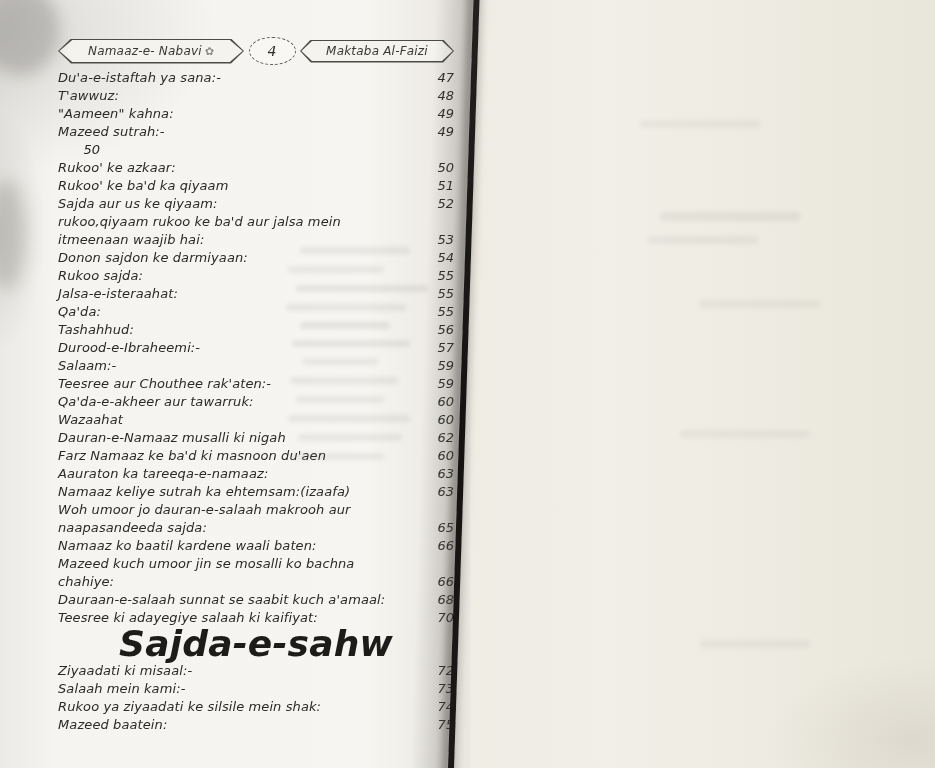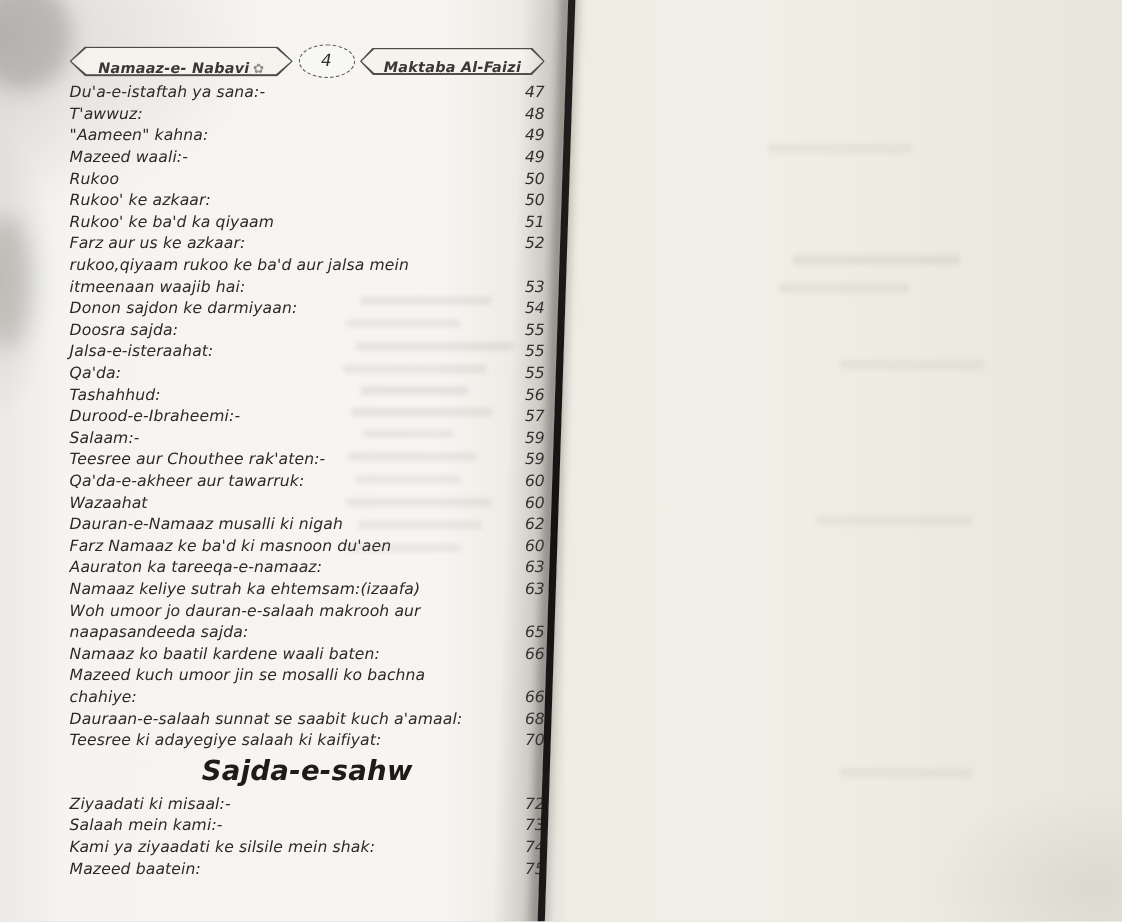--- a/index.html
+++ b/index.html
@@ -37,21 +37,21 @@
     position:absolute;left:474px;top:-16px;width:6px;height:810px;
     transform:rotate(1.9deg);transform-origin:top center;
     background:linear-gradient(180deg,#23211f 0%,#141312 55%,#1c1a18 100%);
     box-shadow:-5px 0 7px rgba(70,68,64,.45), 4px 0 6px rgba(130,125,115,.35);
   }
 
   
   .page-header{position:absolute;display:flex;align-items:center;justify-content:space-between;}
   .hdr-left{top:37px;left:58px;width:396px;}
 
-  .badge{position:relative;height:25px;display:flex;align-items:flex-end;justify-content:center;padding:0 14px;font-weight:bold;}
+  .badge{position:relative;height:25px;display:flex;align-items:center;justify-content:center;padding:0 14px;}
   .badge::before{content:"";position:absolute;inset:0;background:#4d4b48;
     clip-path:polygon(0% 50%,7% 0%,93% 0%,100% 50%,93% 100%,7% 100%);}
   .badge::after{content:"";position:absolute;inset:1.4px;background:#f4f3ee;
     clip-path:polygon(0% 50%,7% 0%,93% 0%,100% 50%,93% 100%,7% 100%);}
   .badge .badge-text{position:relative;z-index:1;font-size:12px;font-style:italic;color:#3a3836;white-space:nowrap;letter-spacing:.2px;}
   .badge-title{min-width:158px;}
   .badge-pub{min-width:126px;height:23px;}
   .ornament{position:relative;z-index:1;font-size:11px;color:#8f8d88;margin-left:3px;font-style:normal;}
 
   .oval{
@@ -62,21 +62,21 @@
   }
 
   
   .toc{position:absolute;}
   .toc-left{top:69px;left:58px;width:396px;}
 
   .toc-row{display:flex;align-items:flex-end;font-size:13px;line-height:18px;font-style:italic;color:#2c2a28;gap:24px;}
   .toc-label{flex:1;letter-spacing:.1px;}
   .toc-page{width:36px;margin-left:6px;text-align:right;white-space:nowrap;}
   .toc-heading{
-    text-align:center;font-size:23px;line-height:31px;font-weight:700;font-style:italic;
+    text-align:center;font-size:36px;line-height:31px;font-weight:700;font-style:italic;
     color:#1e1c1a;margin:1px 0 3px;letter-spacing:.2px;
   }
 
   
   .ghost{position:absolute;background:#74726d;filter:blur(2px);border-radius:3px;pointer-events:none;}
   .smudge{position:absolute;border-radius:50%;filter:blur(8px);pointer-events:none;}
 </style>
 </head>
 <body>
 
@@ -102,49 +102,48 @@
         </div>
         <div class="toc-row">
           <span class="toc-label">T'awwuz:</span>
           <span class="toc-page">48</span>
         </div>
         <div class="toc-row">
           <span class="toc-label">"Aameen" kahna:</span>
           <span class="toc-page">49</span>
         </div>
         <div class="toc-row">
-          <span class="toc-label">Mazeed waali:-</span>
+          <span class="toc-label">Mazeed sutrah:-</span>
           <span class="toc-page">49</span>
         </div>
         <div class="toc-row">
-          <span class="toc-label">Rukoo</span>
           <span class="toc-page">50</span>
         </div>
         <div class="toc-row">
           <span class="toc-label">Rukoo' ke azkaar:</span>
           <span class="toc-page">50</span>
         </div>
         <div class="toc-row">
           <span class="toc-label">Rukoo' ke ba'd ka qiyaam</span>
           <span class="toc-page">51</span>
         </div>
         <div class="toc-row">
-          <span class="toc-label">Farz aur us ke azkaar:</span>
+          <span class="toc-label">Sajda aur us ke qiyaam:</span>
           <span class="toc-page">52</span>
         </div>
         <div class="toc-row">
           <span class="toc-label">rukoo,qiyaam rukoo ke ba'd aur jalsa mein itmeenaan waajib hai:</span>
           <span class="toc-page">53</span>
         </div>
         <div class="toc-row">
           <span class="toc-label">Donon sajdon ke darmiyaan:</span>
           <span class="toc-page">54</span>
         </div>
         <div class="toc-row">
-          <span class="toc-label">Doosra sajda:</span>
+          <span class="toc-label">Rukoo sajda:</span>
           <span class="toc-page">55</span>
         </div>
         <div class="toc-row">
           <span class="toc-label">Jalsa-e-isteraahat:</span>
           <span class="toc-page">55</span>
         </div>
         <div class="toc-row">
           <span class="toc-label">Qa'da:</span>
           <span class="toc-page">55</span>
         </div>
@@ -211,21 +210,21 @@
         <div class="toc-heading">Sajda-e-sahw</div>
         <div class="toc-row">
           <span class="toc-label">Ziyaadati ki misaal:-</span>
           <span class="toc-page">72</span>
         </div>
         <div class="toc-row">
           <span class="toc-label">Salaah mein kami:-</span>
           <span class="toc-page">73</span>
         </div>
         <div class="toc-row">
-          <span class="toc-label">Kami ya ziyaadati ke silsile mein shak:</span>
+          <span class="toc-label">Rukoo ya ziyaadati ke silsile mein shak:</span>
           <span class="toc-page">74</span>
         </div>
         <div class="toc-row">
           <span class="toc-label">Mazeed baatein:</span>
           <span class="toc-page">75</span>
         </div>
       </div>
   </div>
 
   <div class="page page-right">

